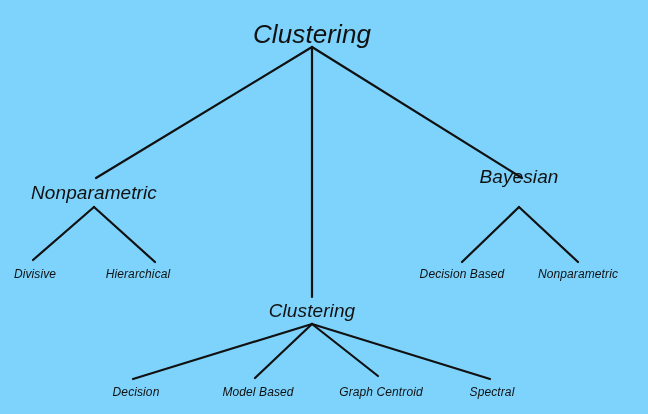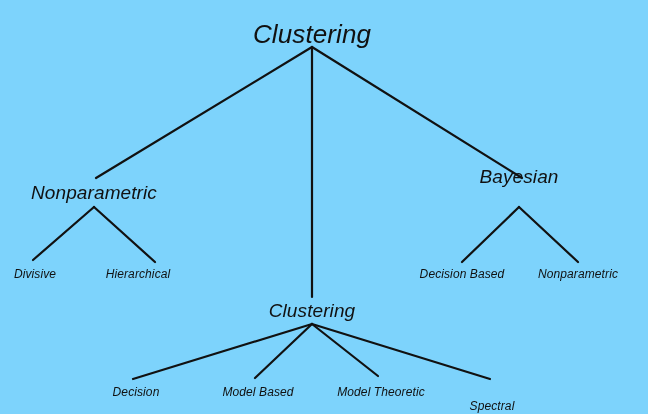--- a/index.html
+++ b/index.html
@@ -63,17 +63,17 @@
       <div class="node-label level-0" style="left: 312px; top: 47px;">Clustering</div>
       <div class="node-label level-1" style="left: 94px; top: 202px;">Nonparametric</div>
       <div class="node-label level-1" style="left: 312px; top: 320px;">Clustering</div>
       <div class="node-label level-1" style="left: 519px; top: 186px;">Bayesian</div>
       <div class="node-label level-2" style="left: 35px; top: 280px;">Divisive</div>
       <div class="node-label level-2" style="left: 138px; top: 280px;">Hierarchical</div>
       <div class="node-label level-2" style="left: 462px; top: 280px;">Decision Based</div>
       <div class="node-label level-2" style="left: 578px; top: 280px;">Nonparametric</div>
       <div class="node-label level-2" style="left: 136px; top: 398px;">Decision</div>
       <div class="node-label level-2" style="left: 258px; top: 398px;">Model Based</div>
-      <div class="node-label level-2" style="left: 381px; top: 398px;">Model Theoretic</div>
-      <div class="node-label level-2" style="left: 492px; top: 412px;">Spectral</div>
+      <div class="node-label level-2" style="left: 381px; top: 398px;">Graph Centroid</div>
+      <div class="node-label level-2" style="left: 492px; top: 398px;">Spectral</div>
     </div>
 
 </div>
 
 </body></html>

